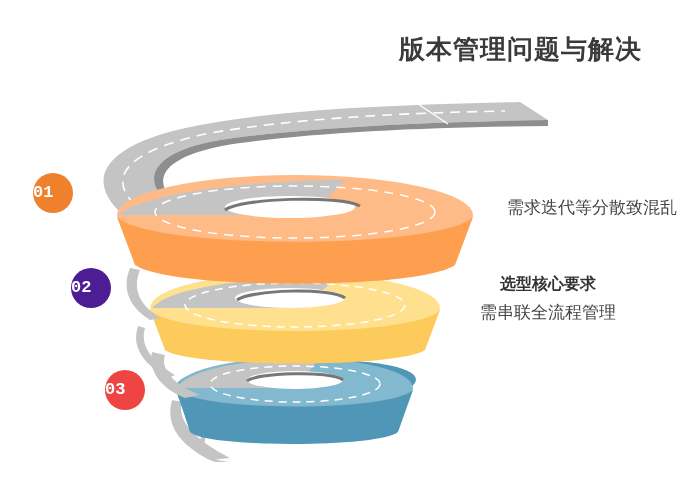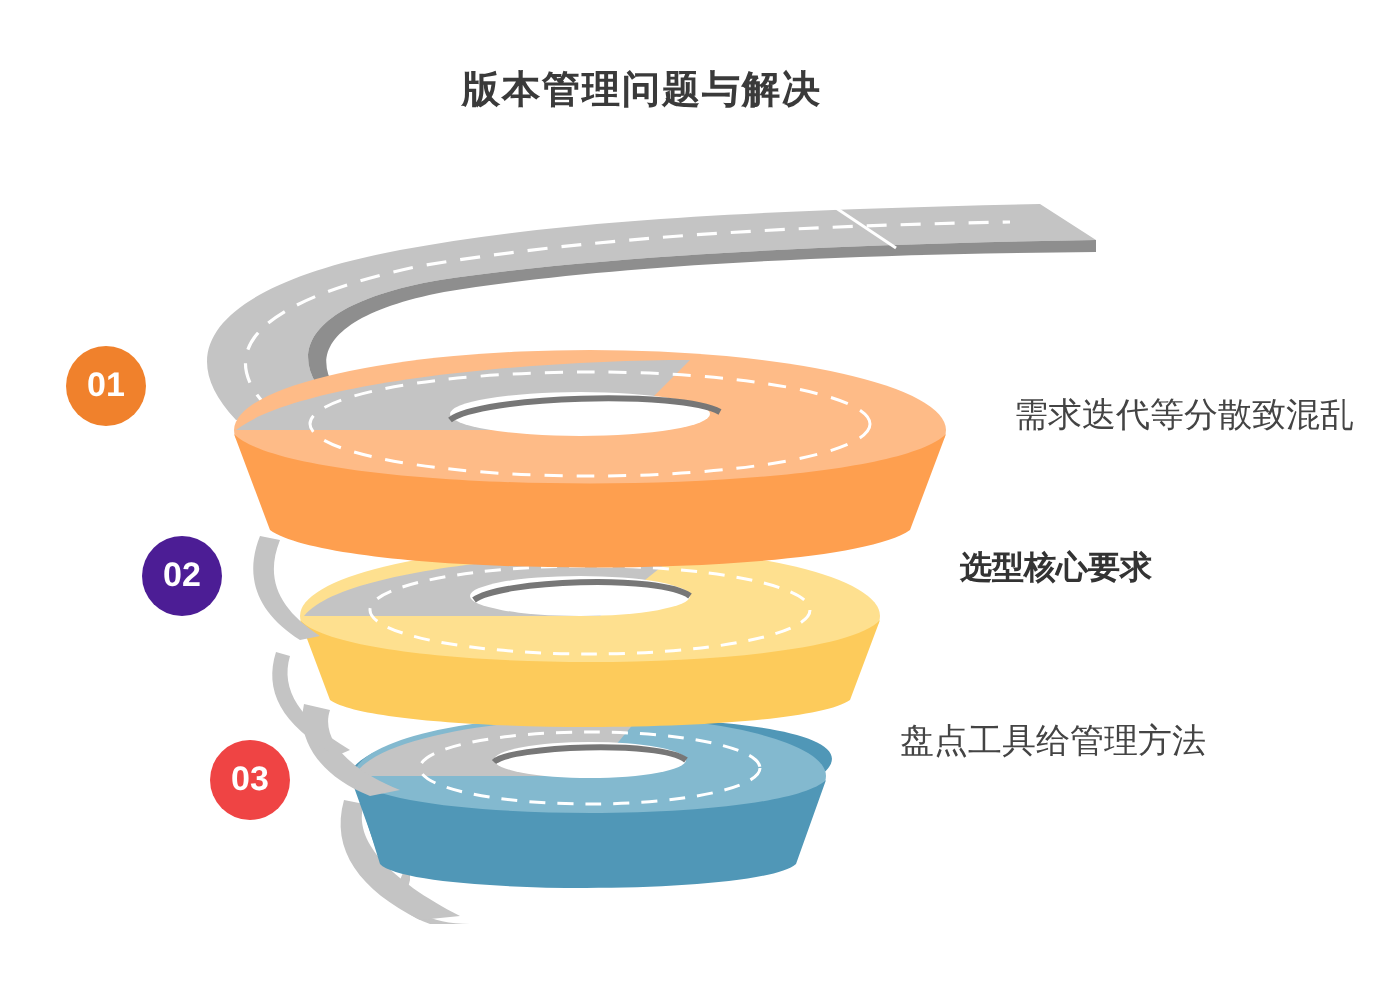--- a/index.html
+++ b/index.html
@@ -1,23 +1,23 @@
 <!DOCTYPE html>
 <html><head>
 <meta charset="utf-8">
 <style>
   html, body { margin:0; padding:0; background:#ffffff; }
   body { width:694px; height:493px; position:relative; overflow:hidden;
          font-family:"DejaVu Sans","Liberation Sans",sans-serif; }
-  .title { position:absolute; left:0; width:642px; top:32px; text-align:center;
-           font-size:19px; font-weight:bold; color:#3a3a3a; letter-spacing:1px; }
+  .title { position:absolute; left:0; width:642px; top:32px; text-align:right;
+           font-size:26px; font-weight:bold; color:#3a3a3a; letter-spacing:1px; }
   svg.art { position:absolute; left:0; top:0; }
   .badge { position:absolute; width:40px; height:40px; border-radius:50%;
-           color:#fff; font-weight:bold; font-size:17px; line-height:40px; text-align:center;
-           font-family:Liberation Sans, sans-serif; }
+           color:#fff; font-weight:bold; font-size:17px; line-height:40px; text-align:left;
+           font-family:Liberation Mono, monospace; }
   .label { position:absolute; }
   .label .h { font-size:16px; font-weight:bold; color:#333; white-space:nowrap; }
   .label .s { font-size:17px; color:#444; margin-top:6px; white-space:nowrap; }
 </style>
 </head>
 <body>
 
 <div class="title">版本管理问题与解决</div>
 
 <svg class="art" width="694" height="493" viewBox="0 0 694 493">
@@ -70,16 +70,16 @@
 
 <div class="badge" style="left:33px;top:173px;background:#f0812c;">01</div>
 <div class="badge" style="left:71px;top:268px;background:#4c1d95;">02</div>
 <div class="badge" style="left:105px;top:370px;background:#ef4444;">03</div>
 
 <div class="label" style="left:507px;top:190px;">
   <div class="s">需求迭代等分散致混乱</div>
 </div>
 <div class="label" style="left:480px;top:274px;text-align:center;">
   <div class="h">选型核心要求</div>
+  <div class="s">需串联全流程管理</div>
 </div>
 <div class="label" style="left:450px;top:353px;">
-  <div class="s">盘点工具给管理方法</div>
 </div>
 
 </body></html>

